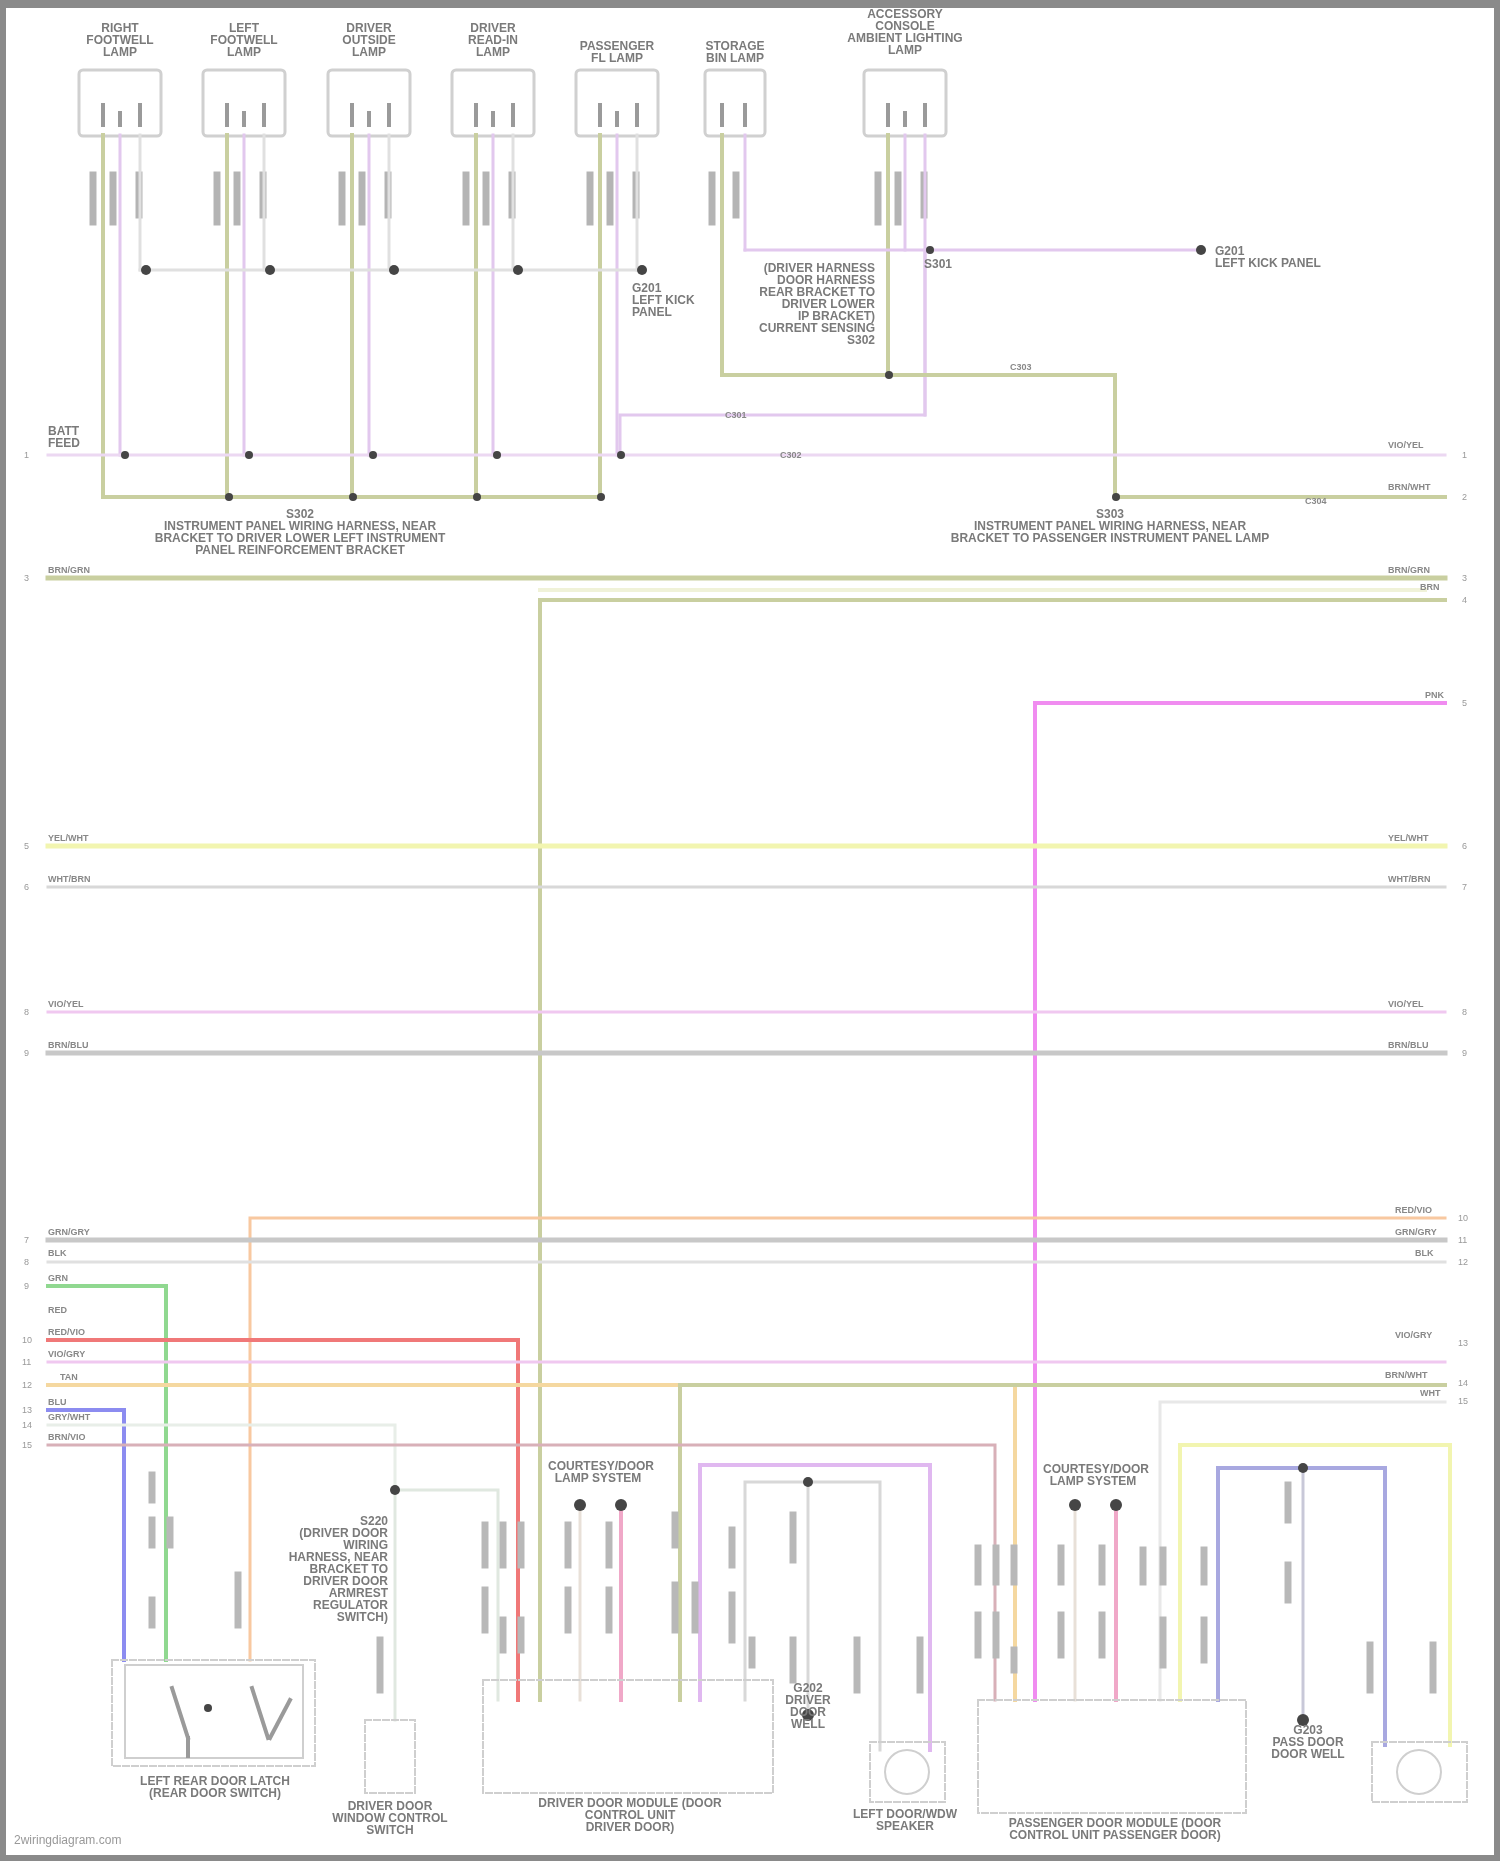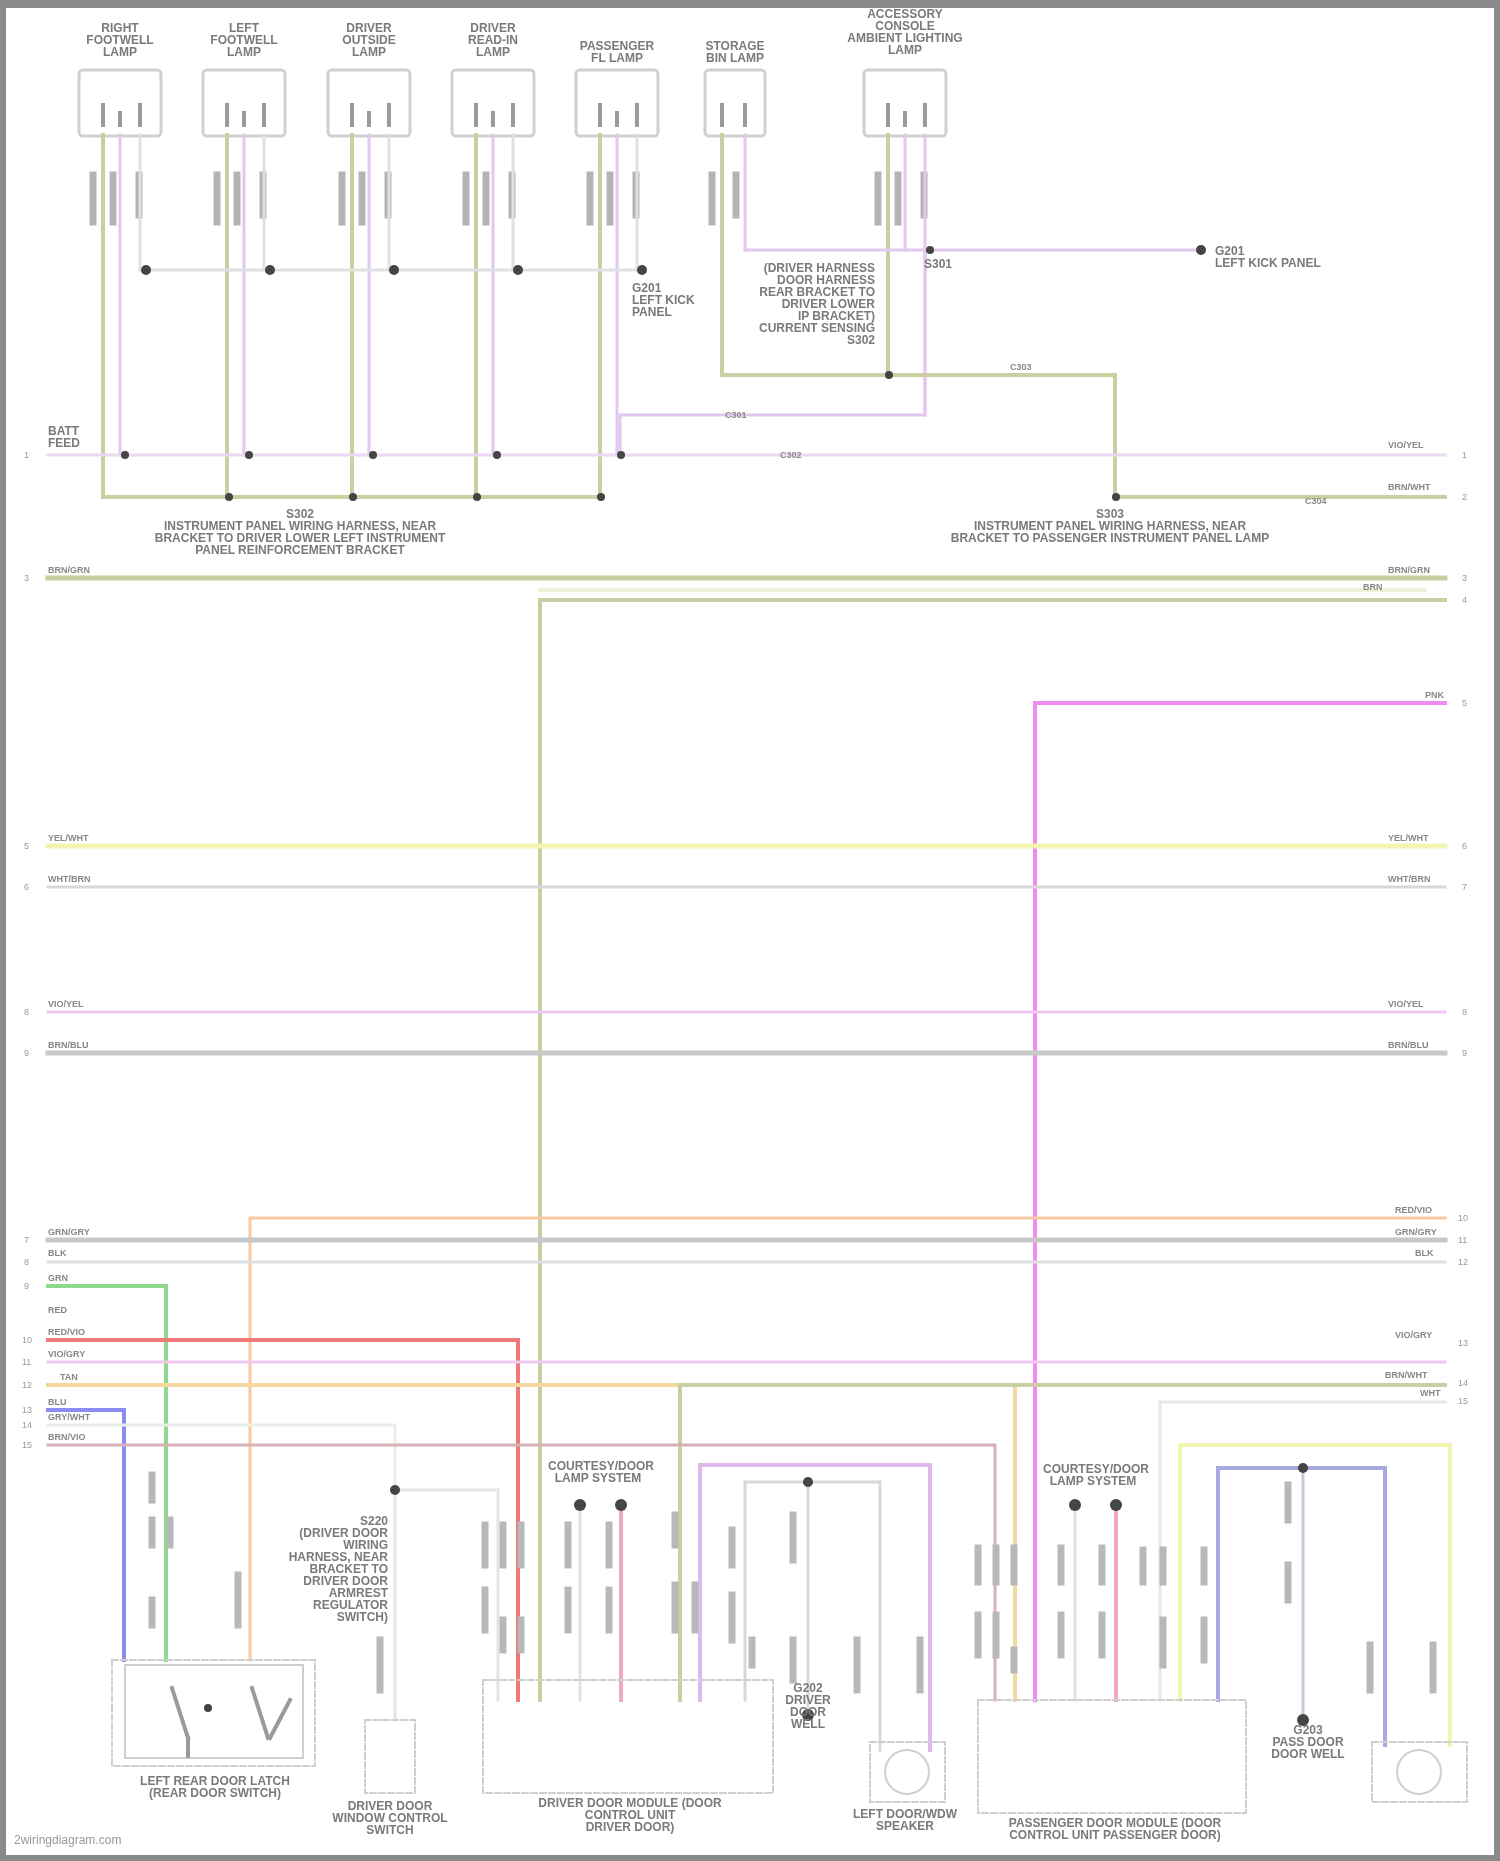--- a/index.html
+++ b/index.html
@@ -443,21 +443,21 @@
 <div class="pin" style="left:22px;top:1335px;">10</div>
 <div class="pin" style="left:22px;top:1357px;">11</div>
 <div class="pin" style="left:22px;top:1380px;">12</div>
 <div class="pin" style="left:22px;top:1405px;">13</div>
 <div class="pin" style="left:22px;top:1420px;">14</div>
 <div class="pin" style="left:22px;top:1440px;">15</div>
 
 <div class="wl" style="left:1388px;top:440px;">VIO/YEL</div>
 <div class="wl" style="left:1388px;top:482px;">BRN/WHT</div>
 <div class="wl" style="left:1388px;top:565px;">BRN/GRN</div>
-<div class="wl" style="left:1363px;top:582px;">BRN</div>
+<div class="wl" style="left:1420px;top:582px;">BRN</div>
 <div class="wl" style="left:1425px;top:690px;">PNK</div>
 <div class="wl" style="left:1388px;top:833px;">YEL/WHT</div>
 <div class="wl" style="left:1388px;top:874px;">WHT/BRN</div>
 <div class="wl" style="left:1388px;top:999px;">VIO/YEL</div>
 <div class="wl" style="left:1388px;top:1040px;">BRN/BLU</div>
 <div class="wl" style="left:1395px;top:1205px;">RED/VIO</div>
 <div class="wl" style="left:1395px;top:1227px;">GRN/GRY</div>
 <div class="wl" style="left:1415px;top:1248px;">BLK</div>
 <div class="wl" style="left:1395px;top:1330px;">VIO/GRY</div>
 <div class="wl" style="left:1385px;top:1370px;">BRN/WHT</div>

